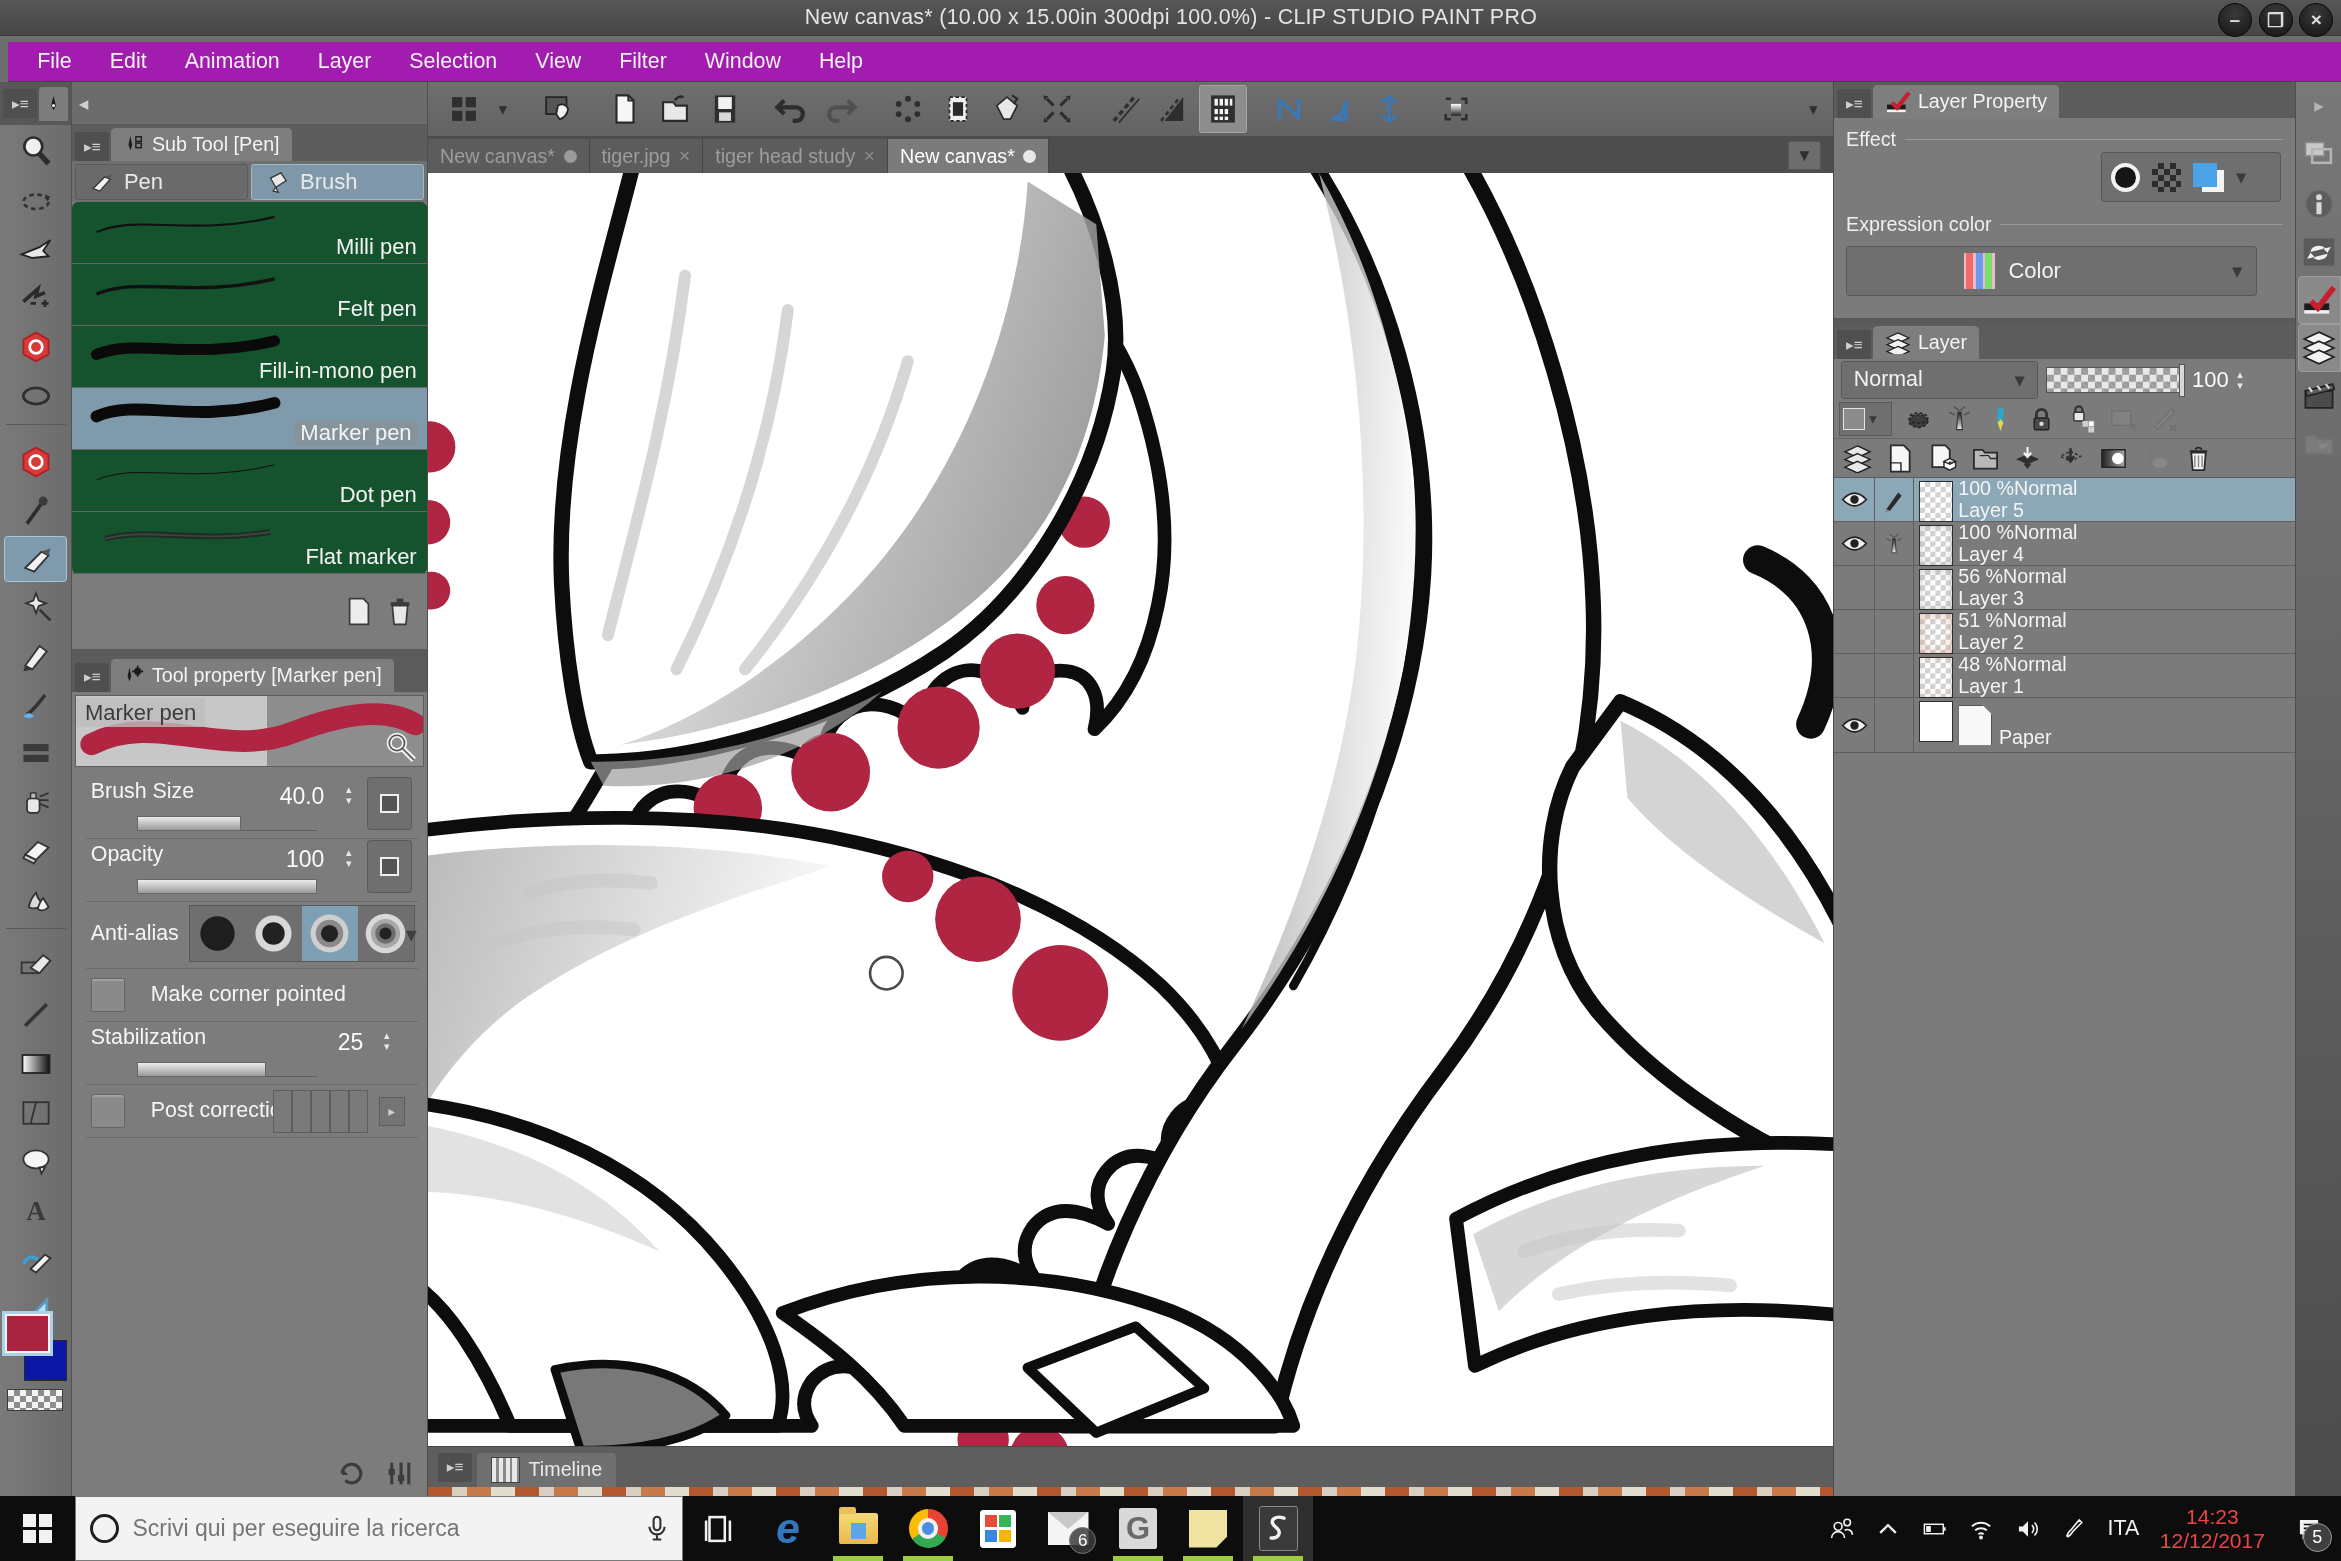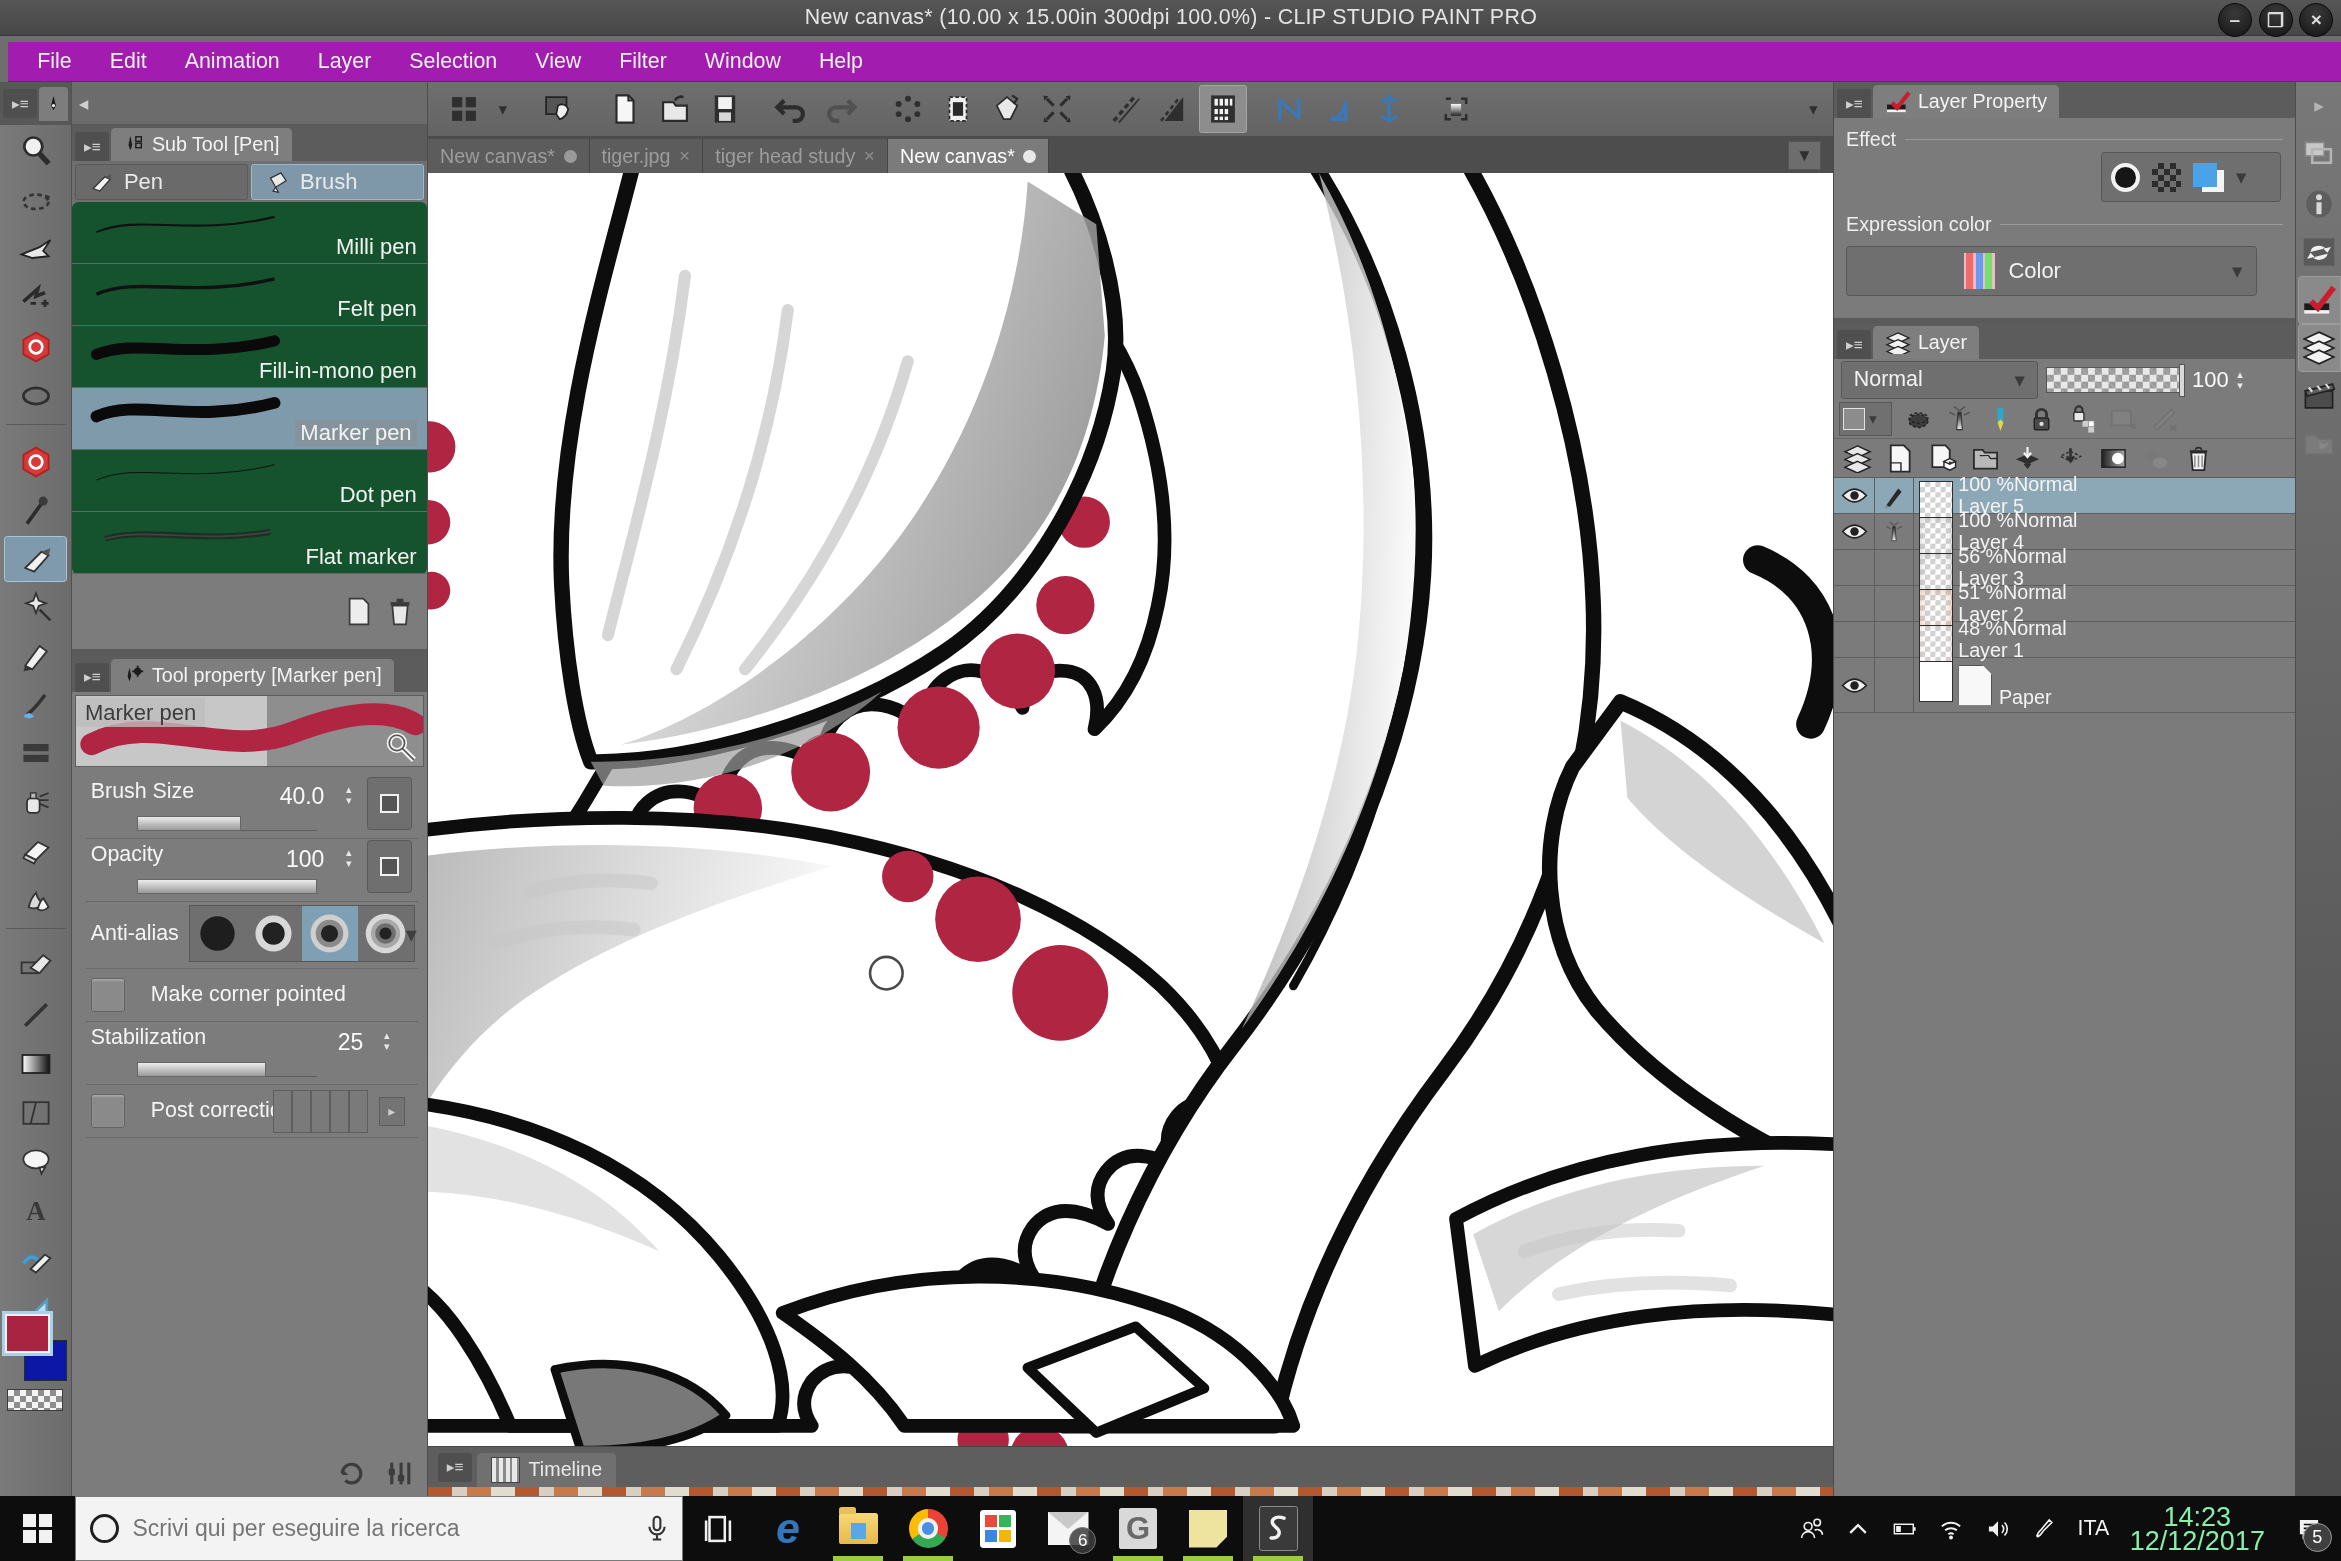--- a/index.html
+++ b/index.html
@@ -157,21 +157,21 @@
   .op-slider .handle { position:absolute; right:-2.6px; top:-3.4px; width:6px; height:33px; background:#d8d8d8; border:0.9px solid #555; }
   .op-val { font-size:22px; color:#fafafa; }
   .layer-pal { height:39px; display:flex; align-items:center; gap:12px; padding:0 5.1px; border-bottom:0.9px solid #666; }
   .pal-combo { width:53px; height:34px; background:#707070; border:0.9px solid #585858; display:flex; align-items:center; gap:3.4px; padding:0 3.4px; }
   .pal-combo .sq { width:22px; height:22px; background:#8c8c8c; border:1.7px solid #e2e2e2; }
   .layer-cmds { height:39px; display:flex; align-items:center; gap:13.7px; padding:0 8.6px; border-bottom:1.7px solid #5c5c5c; }
   .lc-ic svg, .layer-pal svg { width:29px; height:29px; }
   .dim { opacity:.45; }
 
   .layer-list { background:#7b7b7b; }
-  .layer-row { height:36px; display:flex; align-items:stretch; border-bottom:0.9px solid #5f5f5f; position:relative; }
+  .layer-row { height:44px; display:flex; align-items:stretch; border-bottom:0.9px solid #5f5f5f; position:relative; }
   .layer-row.sel { background:#8ca7b6; }
   .cell-eye { width:41px; border-right:0.9px solid #5f5f5f; display:flex; align-items:center; justify-content:center; }
   .cell-edit { width:39px; border-right:0.9px solid #5f5f5f; display:flex; align-items:center; justify-content:center; }
   .thumb { width:34px; height:41px; margin:3.4px 5.1px 3.4px 5.1px; border:1.7px solid #2e2e2e;
     background-image:linear-gradient(45deg,#cfcfcf 25%,transparent 25%,transparent 75%,#cfcfcf 75%),
       linear-gradient(45deg,#cfcfcf 25%,transparent 25%,transparent 75%,#cfcfcf 75%);
     background-color:#fff; background-size:10.3px 10.3px; background-position:0 0,5.1px 5.1px; }
   .thumb.paper { background:#ffffff; }
   .layer-txt { display:flex; flex-direction:column; justify-content:center; line-height:21.4px; }
   .layer-txt .l1, .layer-txt .l2 { font-size:19.7px; color:#f4f4f4; }
@@ -197,21 +197,21 @@
     font-family:"Liberation Sans",sans-serif; }
   .tb-app { width:70px; display:flex; align-items:center; justify-content:center; position:relative; }
   .tb-app.running::after { content:""; position:absolute; bottom:0; left:10.3px; right:10.3px; height:5.1px; background:#9ccc3f; }
   .tb-app.active { background:#2f2f2f; }
   .badge { position:absolute; right:6.8px; bottom:6.8px; width:27px; height:27px; border-radius:50%;
     background:#3c3c3cd9; border:0.9px solid #777; color:#fff; font-size:17px; display:flex; align-items:center; justify-content:center; }
   .tb-spacer { flex:1; }
   .tray { display:flex; align-items:center; gap:20.5px; padding-right:8.6px; }
   .tray svg { width:26px; height:26px; }
   .tray-lang { color:#f2f2f2; font-size:21.4px; }
-  .tray-clock { color:#86efac; font-size:27px; text-align:center; line-height:24px; }
+  .tray-clock { color:#ef4444; font-size:21px; text-align:center; line-height:24px; }
   .action-ctr { position:relative; width:48px; height:65px; display:flex; align-items:center; justify-content:center; }
   .ac-badge { position:absolute; right:1.7px; bottom:8.6px; width:29px; height:29px; border-radius:50%;
     background:#3f3f3f; border:0.9px solid #9a9a9a; color:#fff; font-size:18px; display:flex; align-items:center; justify-content:center; }
 
   
   .g-edge { font-size:43px; font-weight:bold; color:#3277bc; font-style:italic; }
   .g-folder { position:relative; width:39px; height:31px; background:linear-gradient(#f7d978,#e8b94a); border-radius:2.6px; }
   .g-folder::before { content:""; position:absolute; top:-6px; left:0; width:17px; height:6.8px; background:#e8c05a; border-radius:2.6px 2.6px 0 0; }
   .g-folder::after { content:""; position:absolute; left:12px; top:10.3px; width:15.4px; height:15.4px; background:#5aa7e8; }
   .g-chrome { width:39px; height:39px; border-radius:50%;

